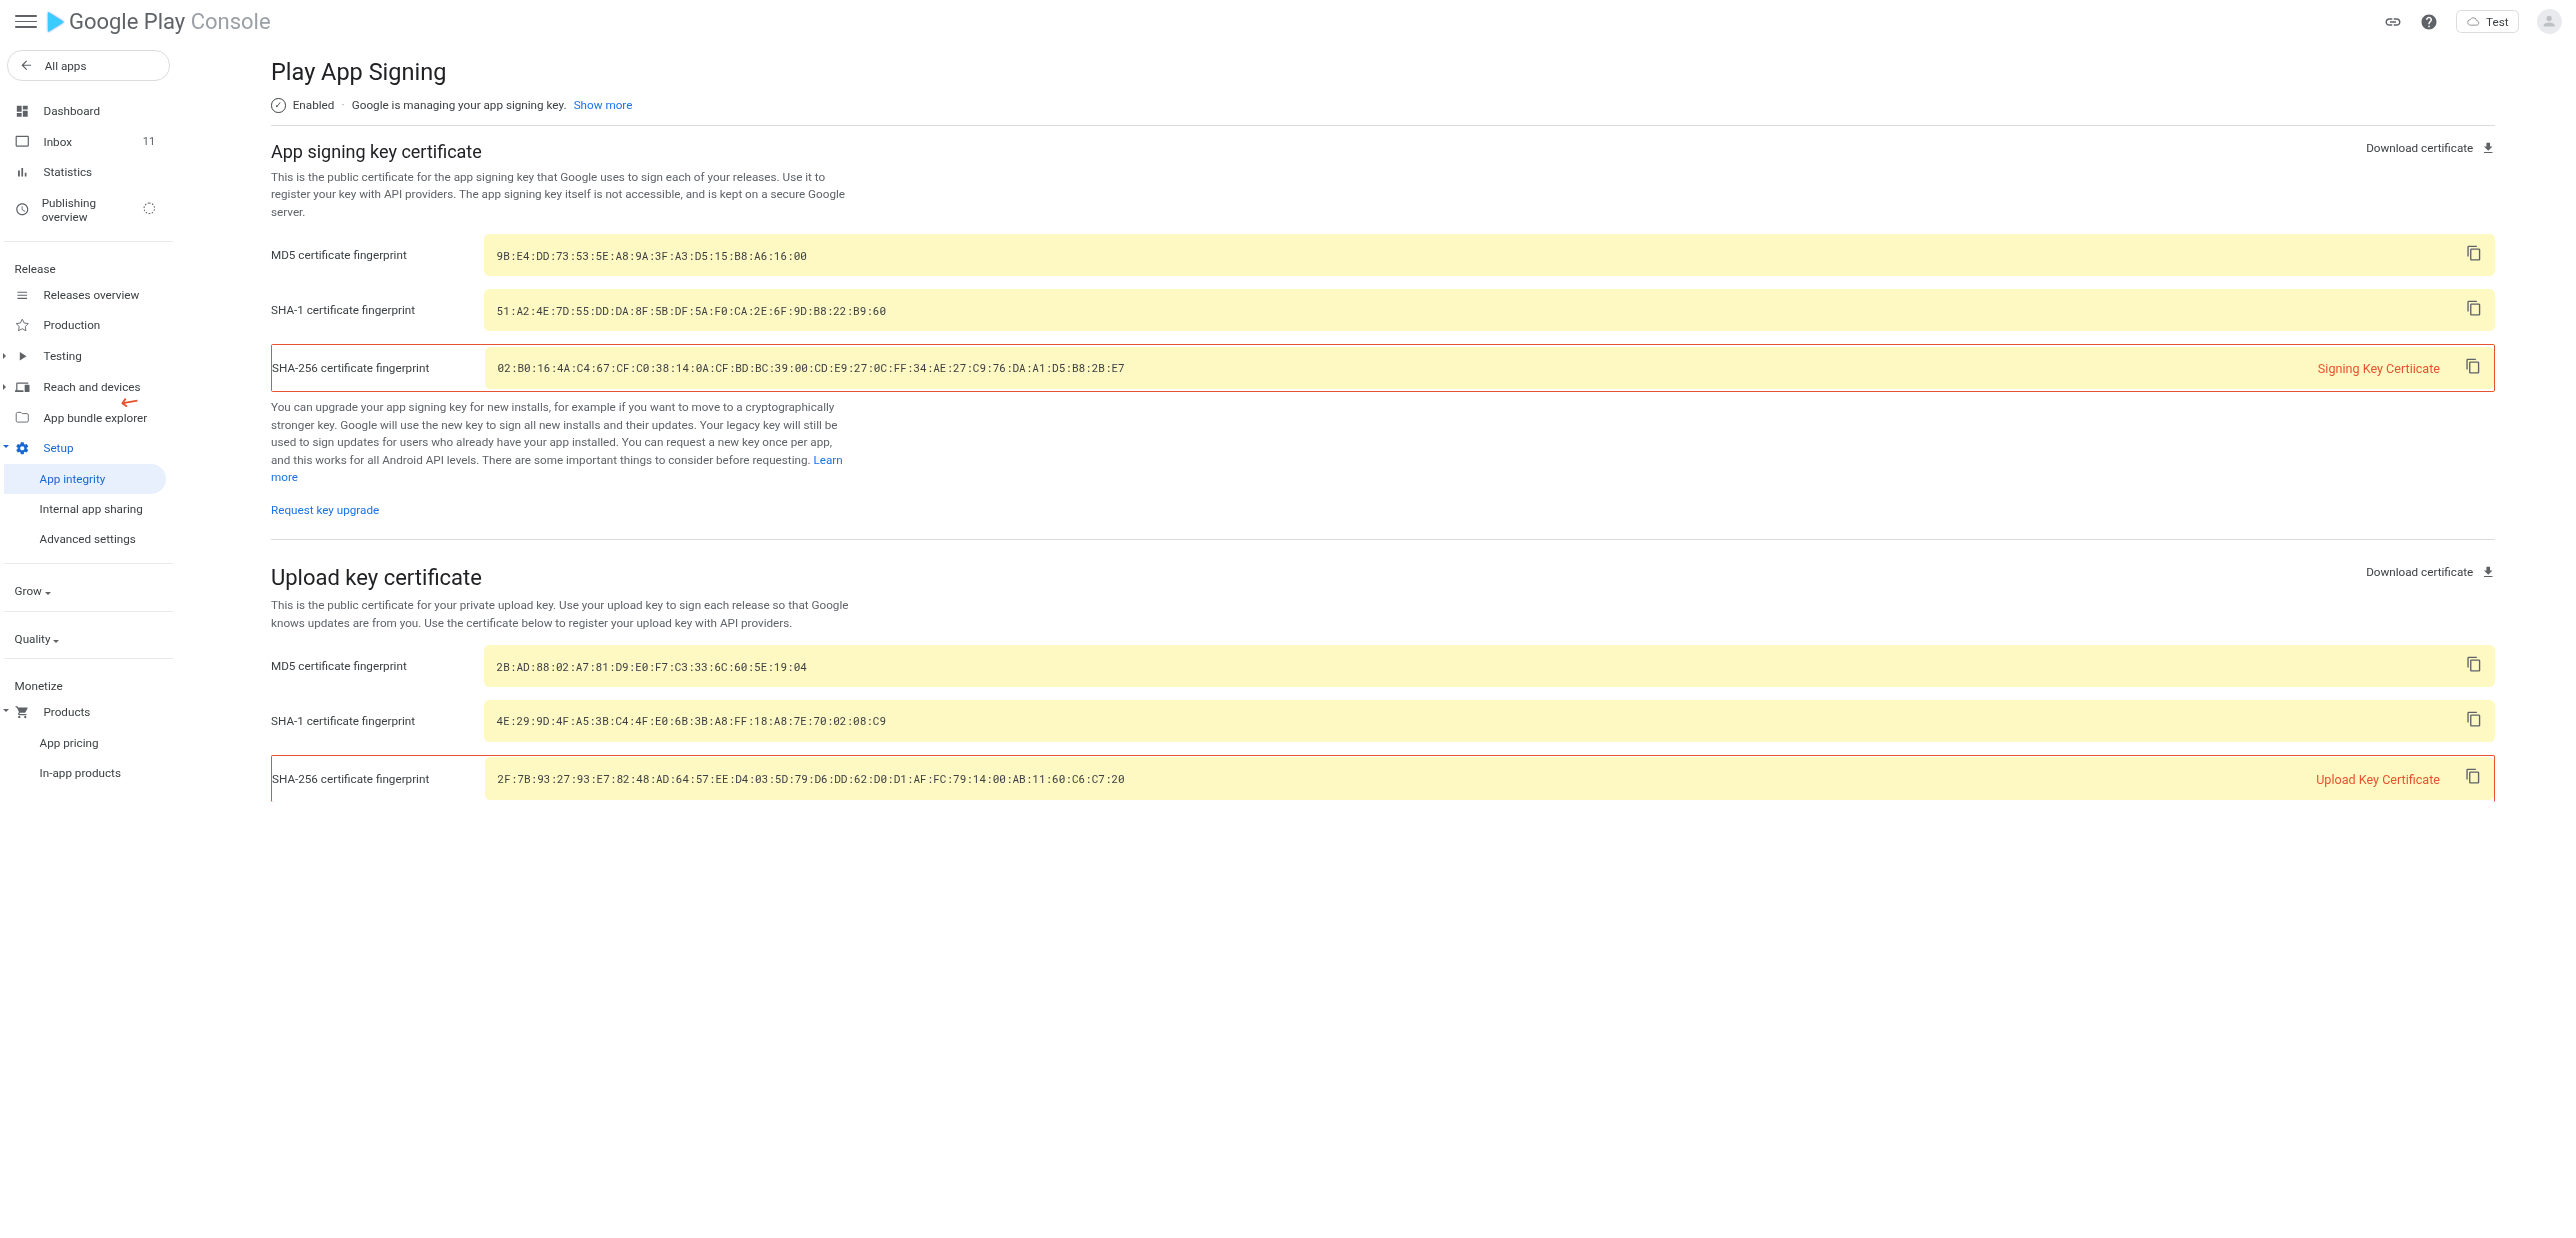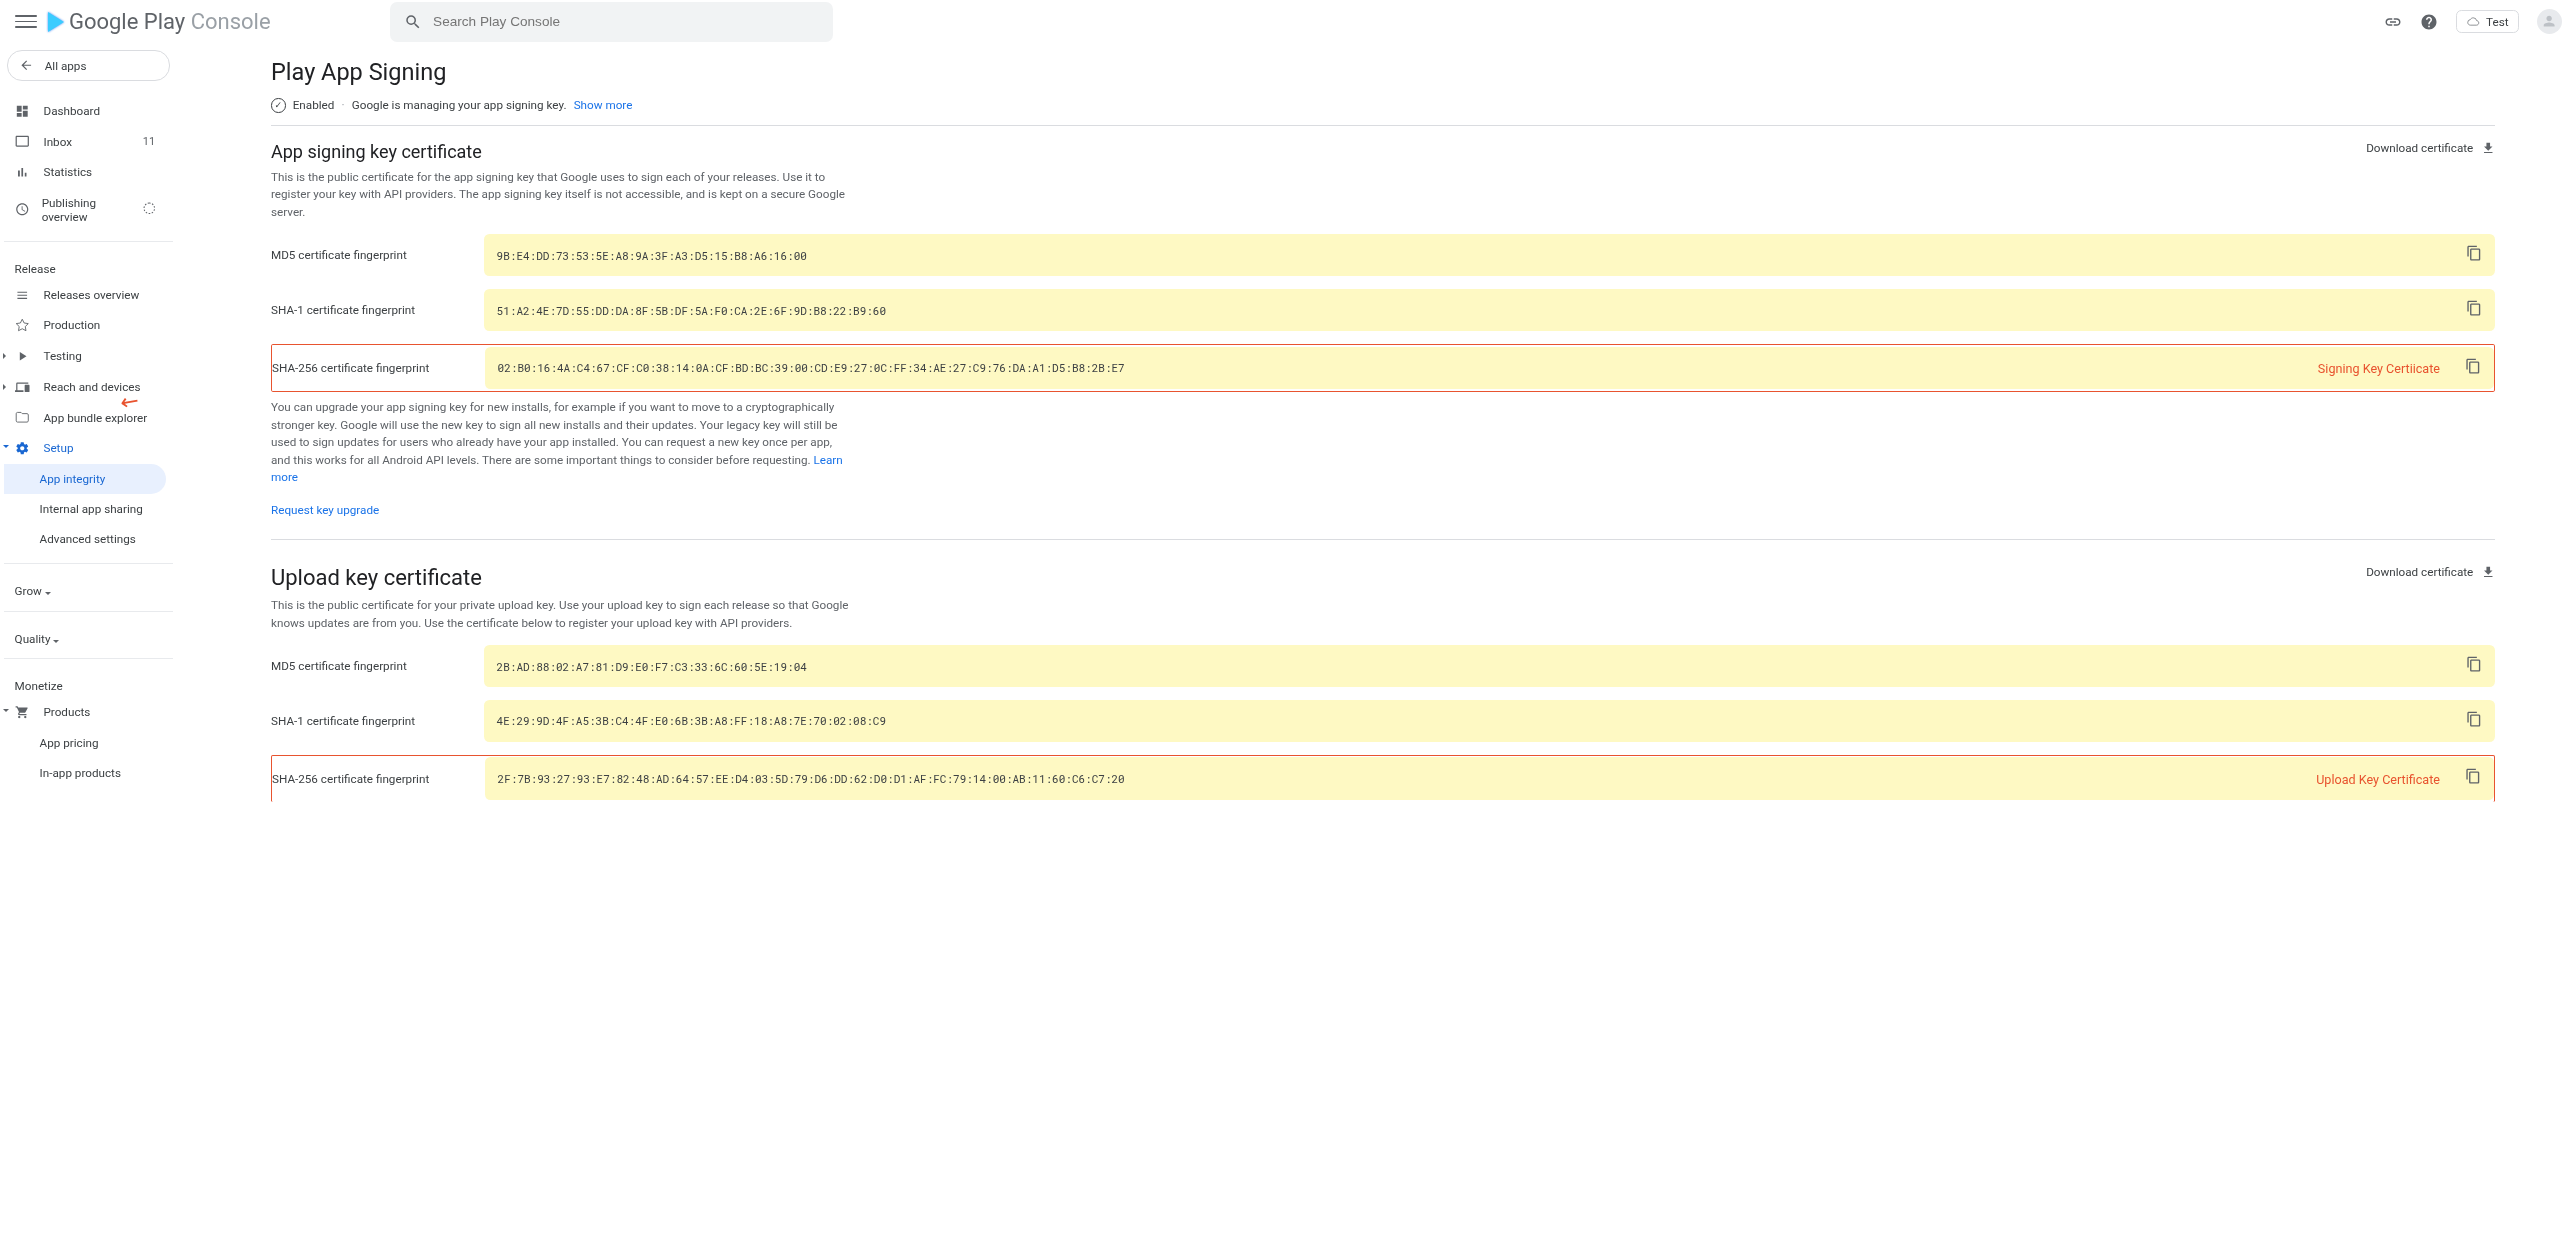--- a/index.html
+++ b/index.html
@@ -292,26 +292,20 @@
 <div class="header">
   <div class="hamburger">
     <span></span>
       <span></span>
       <span></span>
   </div>
   <div class="logo">
     <div class="logo-icon"></div>
     <span>Google Play</span>
     <span style="color:#9aa0a6">Console</span>
-  </div>
-  <div class="search-bar">
-    <svg width="18" height="18" viewBox="0 0 24 24">
-        <path d="M15.5 14h-.79l-.28-.27A6.47 6.47 0 0016 9.5 6.5 6.5 0 109.5 16c1.61 0 3.09-.59 4.23-1.57l.27.28v.79l5 4.99L20.49 19l-4.99-5zm-6 0C7.01 14 5 11.99 5 9.5S7.01 5 9.5 5 14 7.01 14 9.5 11.99 14 9.5 14z" fill="#5f6368"></path>
-      </svg>
-    <input type="text" placeholder="Search Play Console" style="">
   </div>
   <div class="header-right">
     <svg width="18" height="18" viewBox="0 0 24 24" style="cursor:pointer">
         <path d="M3.9 12c0-1.71 1.39-3.1 3.1-3.1h4V7H7c-2.76 0-5 2.24-5 5s2.24 5 5 5h4v-1.9H7c-1.71 0-3.1-1.39-3.1-3.1zM8 13h8v-2H8v2zm9-6h-4v1.9h4c1.71 0 3.1 1.39 3.1 3.1s-1.39 3.1-3.1 3.1h-4V17h4c2.76 0 5-2.24 5-5s-2.24-5-5-5z" fill="#5f6368"></path>
       </svg>
     <svg width="18" height="18" viewBox="0 0 24 24" style="cursor:pointer">
         <path d="M12 2C6.48 2 2 6.48 2 12s4.48 10 10 10 10-4.48 10-10S17.52 2 12 2zm1 17h-2v-2h2v2zm2.07-7.75l-.9.92C13.45 12.9 13 13.5 13 15h-2v-.5c0-1.1.45-2.1 1.17-2.83l1.24-1.26c.37-.36.59-.86.59-1.41 0-1.1-.9-2-2-2s-2 .9-2 2H8c0-2.21 1.79-4 4-4s4 1.79 4 4c0 .88-.36 1.68-.93 2.25z" fill="#5f6368"></path>
       </svg>
     <div class="test-chip">
       <svg width="14.5" height="11" viewBox="0 0 24 24">

